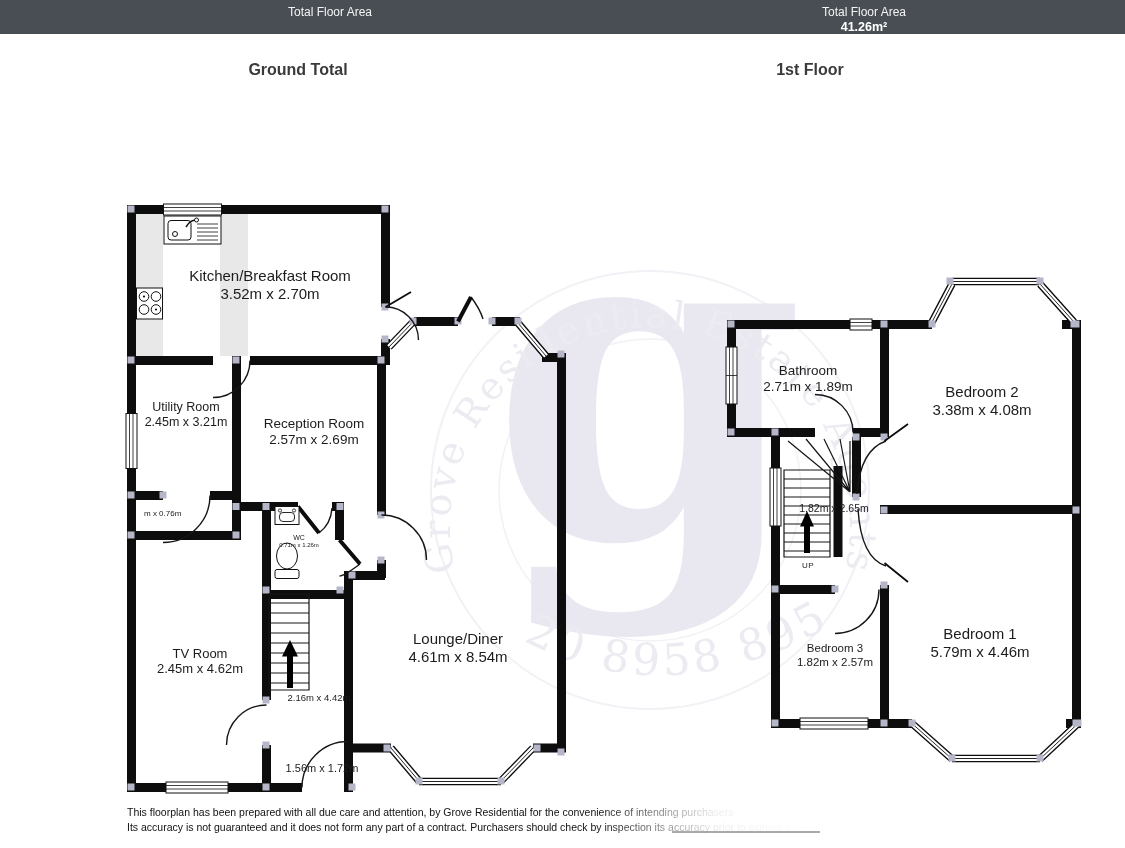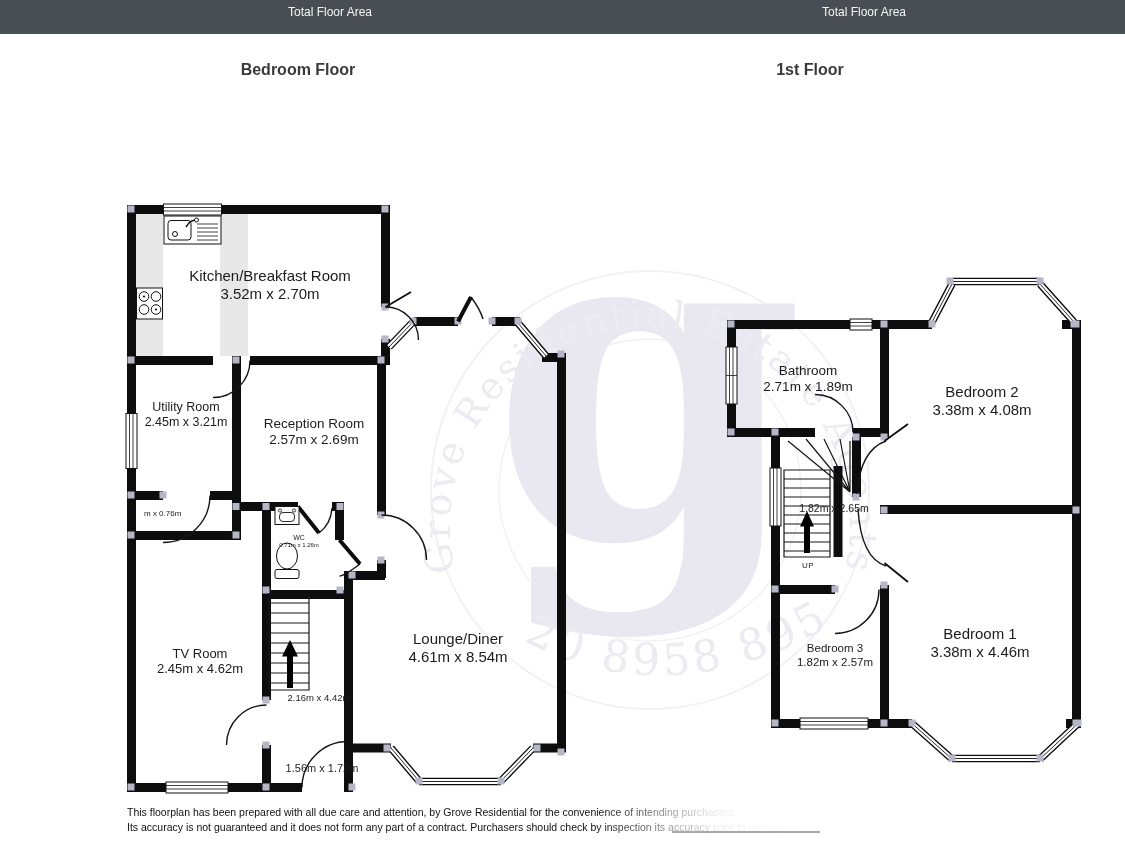--- a/index.html
+++ b/index.html
@@ -24,24 +24,25 @@
 <body>
 
 <div class="page">
 
   <header class="topbar">
     <div class="area-block" style="left:180px">
       <div class="area-label">Total Floor Area</div>
     </div>
     <div class="area-block" style="left:714px">
       <div class="area-label">Total Floor Area</div>
+      <div class="area-value">41.26m²</div>
     </div>
   </header>
 
-  <div class="floor-title" style="left:298px">Bedroom Floor</div>
+  <div class="floor-title" style="left:298px">Ground Total</div>
   <div class="floor-title" style="left:810px">1st Floor</div>
 
   <svg class="plan" width="1125" height="848" viewBox="0 0 1125 848">
 
     <g>
       <circle cx="650" cy="490" r="219" fill="none" stroke="#f1f1f6" stroke-width="2"></circle>
       <circle cx="650" cy="490" r="151" fill="none" stroke="#f1f1f6" stroke-width="1.5"></circle>
       <text x="648" y="537" text-anchor="middle" font-family="DejaVu Serif, serif" font-weight="bold" font-size="450" fill="#e9e8f0">g</text>
       <defs>
         <path id="wm-top" d="M468,610 A200,200 0 1 1 832,610"></path>
@@ -211,21 +212,21 @@
   <div class="lbl" style="left:808px;top:379px;font-size:13.5px">
     <div>Bathroom</div>
     <div>2.71m x 1.89m</div>
   </div>
   <div class="lbl" style="left:982px;top:401px;font-size:15px">
     <div>Bedroom 2</div>
     <div>3.38m x 4.08m</div>
   </div>
   <div class="lbl" style="left:980px;top:643px;font-size:15px">
     <div>Bedroom 1</div>
-    <div>3.38m x 4.46m</div>
+    <div>5.79m x 4.46m</div>
   </div>
   <div class="lbl" style="left:835px;top:656px;font-size:11.5px">
     <div>Bedroom 3</div>
     <div>1.82m x 2.57m</div>
   </div>
   <div class="lbl" style="left:834px;top:508px;font-size:10.5px">1.82m x 2.65m</div>
   <div class="lbl" style="left:808px;top:566px;font-size:8px;letter-spacing:.5px">UP</div>
 
   <div class="disclaimer">
     <div>This floorplan has been prepared with all due care and attention, by Grove Residential for the convenience of intending purchasers</div>

